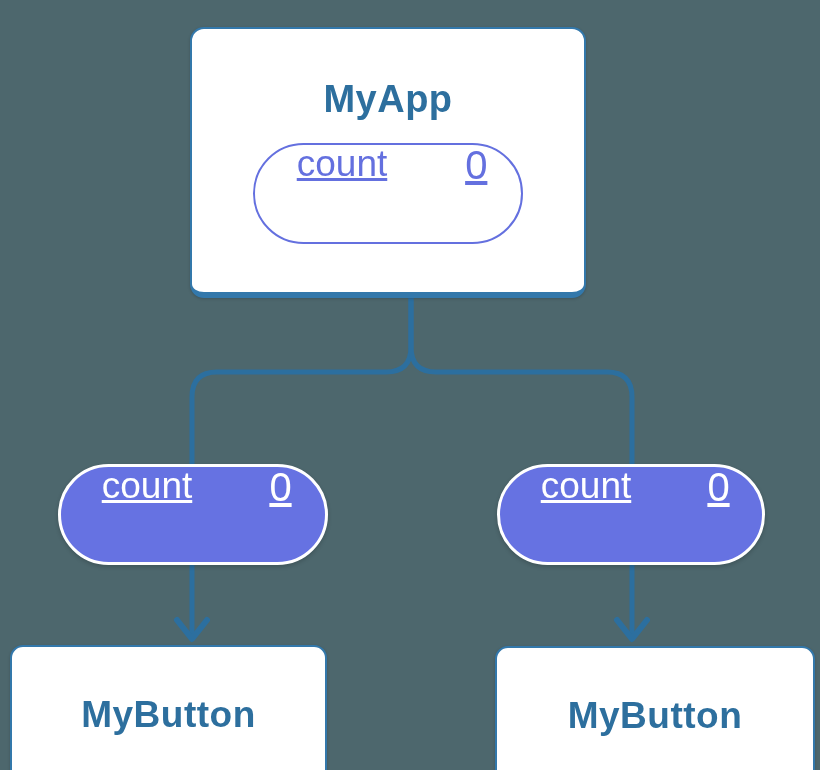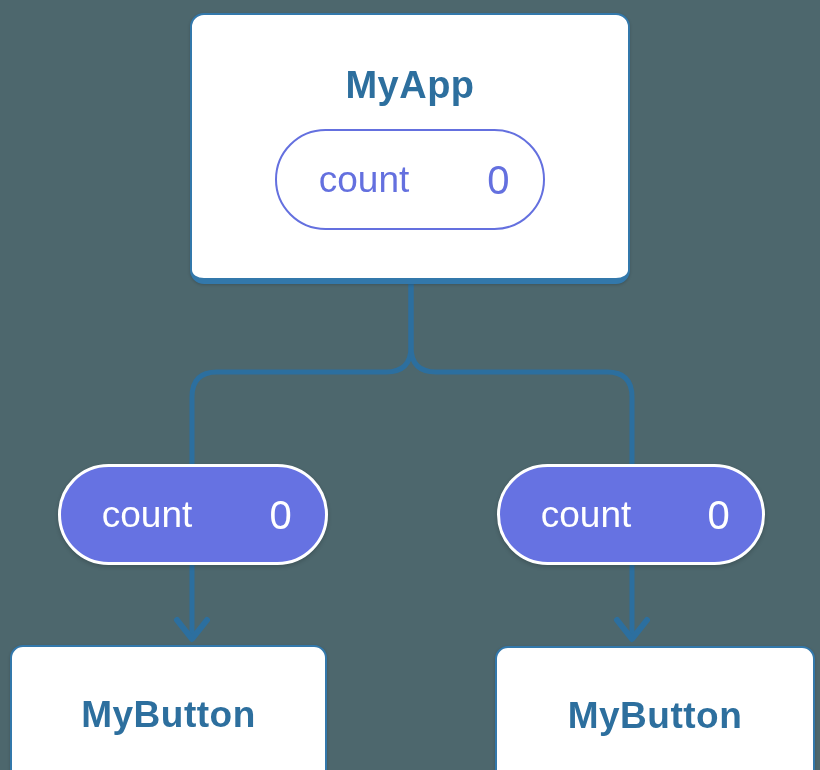--- a/index.html
+++ b/index.html
@@ -28,38 +28,39 @@
     background: var(--node-bg, #ffffff);
     border: 2px solid var(--node-border, #3378ab);
     border-bottom-width: 6px;
     border-radius: 14px;
     box-sizing: border-box;
     display: flex;
     flex-direction: column;
     align-items: center;
     box-shadow: 0 1px 3px rgba(0,0,0,0.18);
   }
-  .node-root { left: 190px; top: 13px; width: 440px; height: 271px; }
+  .node-root { left: 190px; top: 27px; width: 396px; height: 271px; }
   .node-title {
     font-size: 38px;
     font-weight: bold;
     color: var(--node-text, #2d6f9e);
     letter-spacing: 0.5px;
     line-height: 44px;
     white-space: nowrap;
   }
   .node-root .node-title { margin-top: 48px; }
   .node-root .pill { margin-top: 22px; }
 
   .pill {
     display: flex;
-    align-items: center;
+    align-items: flex-start;
     box-sizing: border-box;
     border-radius: 60px;
     overflow: hidden;
+    text-decoration: underline;
   }
   .pill-name, .pill-value {
     display: flex;
     align-items: center;
     justify-content: center;
     font-size: 37px;
     line-height: 1;
   }
   .pill-name { width: 174px; }
   .pill-value { flex: 1; font-size: 40px; }

